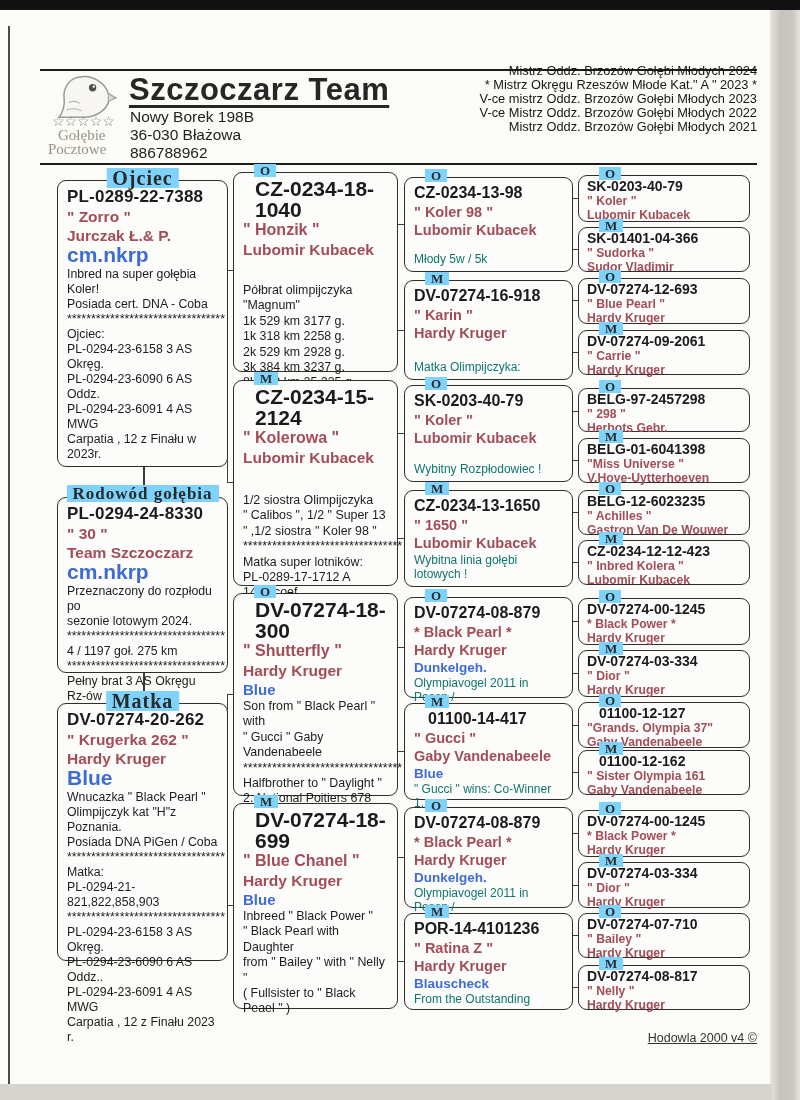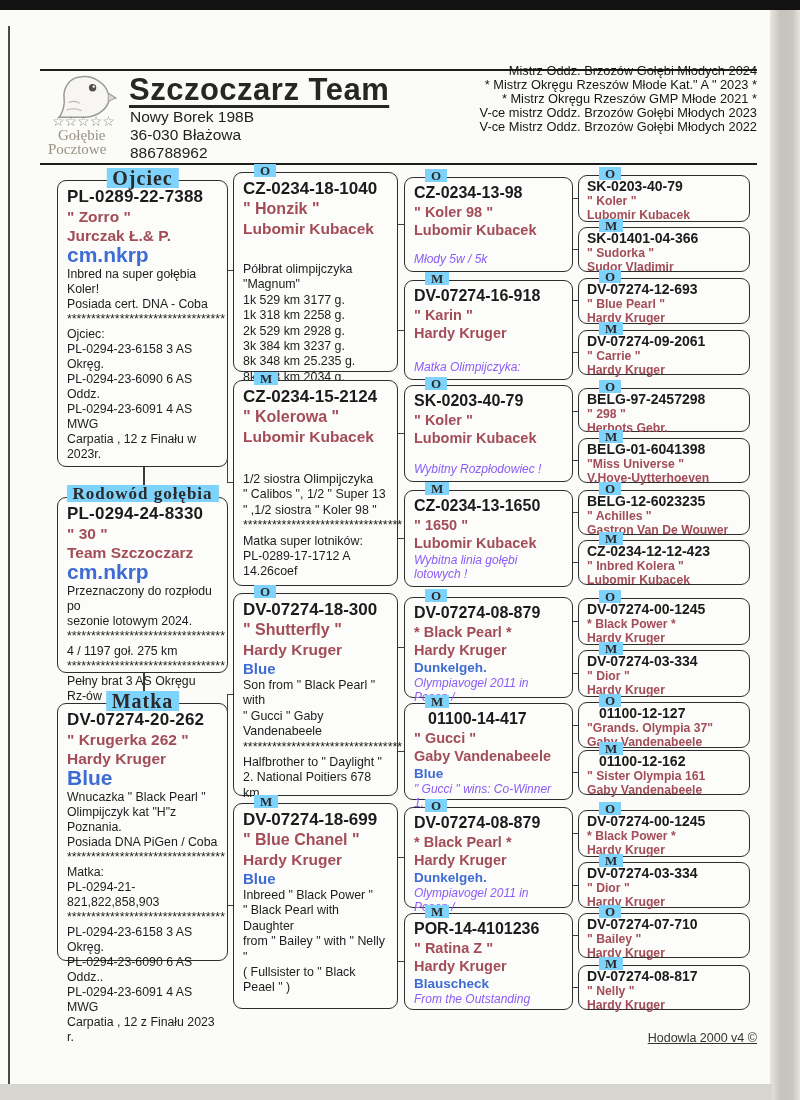--- a/index.html
+++ b/index.html
@@ -29,28 +29,28 @@
   .pbox{position:absolute;background:#fcfcfa;border:1.4px solid #2e2e2e;border-radius:9px;
     box-sizing:border-box;padding:5px 9px;display:flex;flex-direction:column;}
   .pleg{position:absolute;top:-9px;left:20px;background:#7dd3fc;padding:0 6px;
     font-family:"Liberation Serif",serif;font-weight:bold;font-size:13px;color:#2a2a2a;line-height:1;}
   .pleg-center{left:50%;transform:translateX(-50%);top:-13px;font-size:20px;white-space:nowrap;
     letter-spacing:1px;}
   .ring{font-weight:bold;color:#1b1b1b;}
   .pname,.owner{font-weight:bold;color:#a24d57;}
   .pcolor{font-weight:bold;color:#3e6cd4;}
   .notes{color:#1c1c1c;white-space:pre-line;}
-  .note-b{margin-top:auto;color:#8b5cf6;font-style:italic;}
+  .note-b{margin-top:auto;color:#0f766e;}
 
   .c1 .ring{font-size:17px;line-height:21px;letter-spacing:0.2px;}
   .c1 .pname,.c1 .owner{font-size:15.5px;line-height:19px;}
   .c1 .pcolor{font-size:21px;line-height:20px;}
   .c1 .notes{font-size:12.3px;line-height:15px;margin-top:2px;}
 
-  .c2 .ring{font-size:17px;line-height:21px;}
+  .c2 .ring{font-size:21px;line-height:21px;margin-left:12px;}
   .c2 .pname{font-size:16px;line-height:20px;}
   .c2 .owner{font-size:15.5px;line-height:19px;}
   .c2 .pcolor{font-size:15px;line-height:19px;}
   .c2 .notes{font-size:12.4px;line-height:15.4px;}
 
   .c3 .ring{font-size:16px;line-height:20px;}
   .c3 .pname{font-size:14.5px;line-height:18px;}
   .c3 .owner{font-size:14.5px;line-height:18px;}
   .c3 .pcolor{font-size:13.5px;line-height:17px;}
   .c3 .note-b{font-size:12px;line-height:14px;}
@@ -92,23 +92,23 @@
 <div class="title">Szczoczarz Team</div>
 <div class="addr">
   <div>Nowy Borek 198B</div>
   <div>36-030 Błażowa</div>
   <div>886788962</div>
 </div>
 
 <div class="achv">
   <div>Mistrz Oddz. Brzozów Gołębi Młodych 2024</div>
   <div>* Mistrz Okręgu Rzeszów  Młode Kat." A " 2023 *</div>
-  <div>* Mistrz Okręgu Rzeszów GMP Młode 2021 *</div>
   <div>V-ce mistrz Oddz. Brzozów Gołębi Młodych 2023</div>
   <div>V-ce Mistrz Oddz. Brzozów Gołębi Młodych 2022</div>
+  <div>Mistrz Oddz. Brzozów Gołębi Młodych 2021</div>
 </div>
 
 <div class="vline" style="left:143px;top:467px;width:2px;height:31px;"></div>
 <div class="vline" style="left:143px;top:672px;width:2px;height:32px;"></div>
 <div class="brk" style="left:227px;top:270px;width:7px;height:213px;"></div>
 <div class="brk" style="left:227px;top:694px;width:7px;height:212px;"></div>
 <div class="brk" style="left:397px;top:224px;width:8px;height:107px;"></div>
 <div class="brk" style="left:397px;top:433px;width:8px;height:106px;"></div>
 <div class="brk" style="left:397px;top:647px;width:8px;height:105px;"></div>
 <div class="brk" style="left:397px;top:857px;width:8px;height:105px;"></div>

